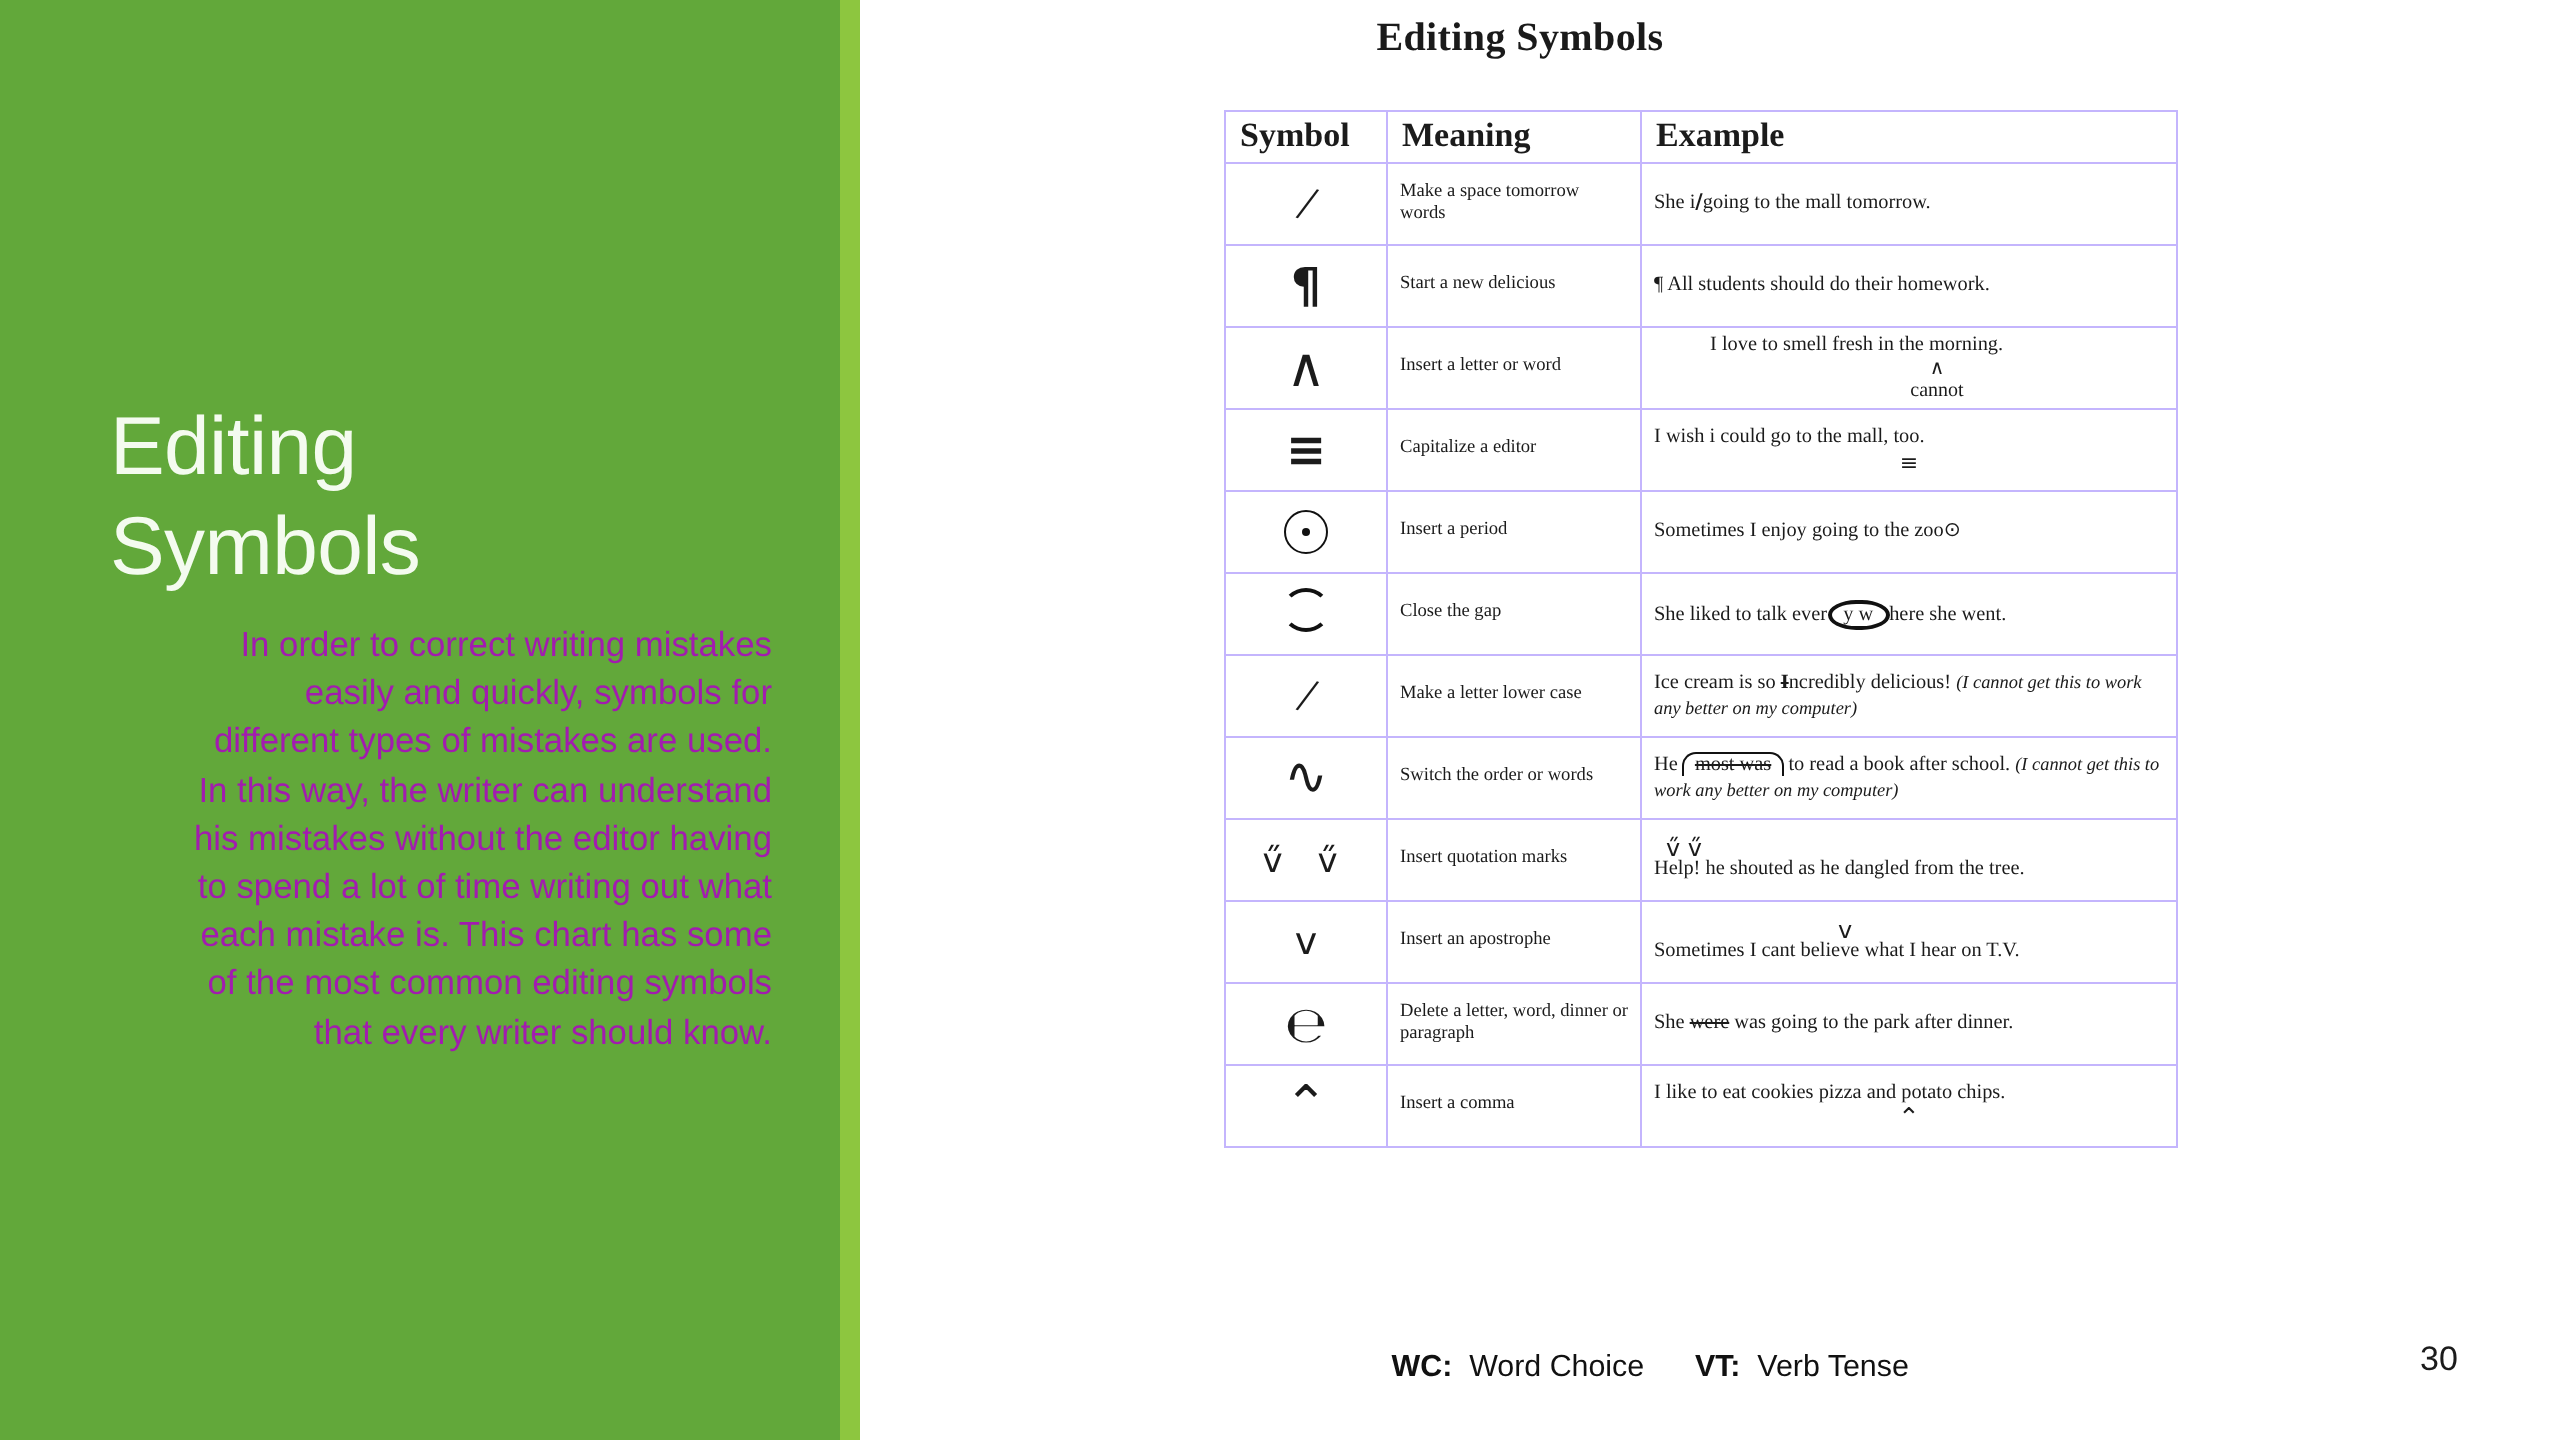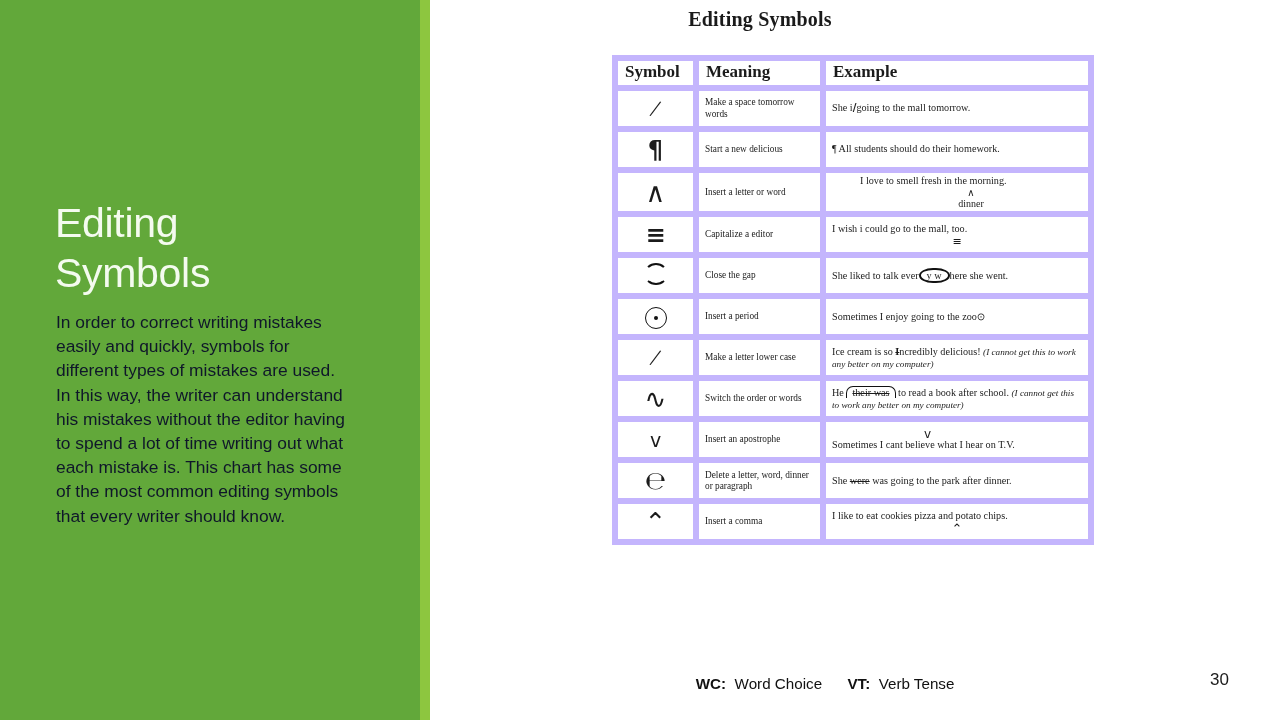--- a/index.html
+++ b/index.html
@@ -38,25 +38,26 @@
     font-size: 41px;
     line-height: 50px;
     font-weight: 400;
     letter-spacing: -0.3px;
     white-space: pre-line;
   }
   #panel-body {
     position: absolute;
     left: 56px; top: 310px;
     width: 330px;
-    color: #0f172a;
+    color: #a21caf;
     font-size: 17.4px;
     line-height: 24.2px;
     font-weight: 400;
     white-space: pre-line;
+    text-align: right;
   }
 
   
   #right-panel {
     position: absolute;
     left: 430px; top: 0;
     width: 850px; height: 720px;
     background: #ffffff;
   }
 
@@ -76,21 +77,21 @@
   #symbols-table {
     position: absolute;
     left: 182px; top: 55px;
     width: 476px;
     border-collapse: collapse;
     table-layout: fixed;
     font-family: "Liberation Serif", serif;
     background: #fff;
   }
   #symbols-table td, #symbols-table th {
-    border: 6px solid #c4b5fd;
+    border: 1px solid #c4b5fd;
     vertical-align: middle;
     padding: 2px 6px;
     color: #1b1b1b;
   }
   #symbols-table th {
     font-size: 17px;
     font-weight: 700;
     text-align: left;
     padding: 1px 7px 3px 7px;
     height: 26px;
@@ -235,77 +236,87 @@
 
 
         <tr class="r">
           <td class="sym-cell">
             <span class="glyph" style="font-size:27px;">∧</span>
           </td>
           <td class="mean-cell">Insert a letter or word</td>
           <td class="ex-cell" style="text-align:left;padding-left:34px;">
             <span>I love to smell fresh in the morning.</span>
             <span class="ins-below glyph">∧</span>
-            <span class="ins-below">dinner</span>
+            <span class="ins-below">cannot</span>
           </td>
         </tr>
 
         <tr class="r">
           <td class="sym-cell">
             <span class="glyph" style="font-size:24px;font-weight:700;">≡</span>
           </td>
           <td class="mean-cell">Capitalize a editor</td>
           <td class="ex-cell">
             <span>I wish i could go to the mall, too.</span>
             <span class="ins-below glyph" style="font-size:11px;">≡</span>
-          </td>
-        </tr>
-
-        <tr class="r">
-          <td class="sym-cell">
-            <span style="display:inline-block;width:24px;height:22px;border:2.4px solid #111;border-radius:50%;border-left-color:transparent;border-right-color:transparent;"></span>
-          </td>
-          <td class="mean-cell">Close the gap</td>
-          <td class="ex-cell">
-            <span>She liked to talk ever</span><span class="circled">y  w</span><span>here she went.</span>
           </td>
         </tr>
 
         <tr class="r">
           <td class="sym-cell">
             <span style="display:inline-block;width:22px;height:22px;border:1.6px solid #111;border-radius:50%;position:relative;vertical-align:middle;">
               <span style="position:absolute;left:50%;top:50%;width:4px;height:4px;background:#111;border-radius:50%;transform:translate(-50%,-50%);"></span>
             </span>
           </td>
           <td class="mean-cell">Insert a period</td>
           <td class="ex-cell">Sometimes I enjoy going to the zoo⊙</td>
         </tr>
 
         <tr class="r">
           <td class="sym-cell">
+            <span style="display:inline-block;width:24px;height:22px;border:2.4px solid #111;border-radius:50%;border-left-color:transparent;border-right-color:transparent;"></span>
+          </td>
+          <td class="mean-cell">Close the gap</td>
+          <td class="ex-cell">
+            <span>She liked to talk ever</span><span class="circled">y  w</span><span>here she went.</span>
+          </td>
+        </tr>
+
+        <tr class="r">
+          <td class="sym-cell">
             <span style="display:inline-block;transform:rotate(18deg);font-size:25px;font-family:'Liberation Serif',serif;">/</span>
           </td>
           <td class="mean-cell">Make a letter lower case</td>
           <td class="ex-cell">
             <span>Ice cream is so </span><span class="struck" style="font-weight:700;">I</span><span>ncredibly</span><span> delicious!</span>
             <span class="ex-note">(I cannot get this to work any better on my computer)</span>
           </td>
         </tr>
 
         <tr class="r">
           <td class="sym-cell">
             <span class="glyph" style="font-size:26px;">∿</span>
           </td>
           <td class="mean-cell">Switch the order or words</td>
           <td class="ex-cell">
-            <span>He </span><span class="swap-box struck">their was</span><span> to read a book after school.</span>
+            <span>He </span><span class="swap-box struck">most was</span><span> to read a book after school.</span>
             <span class="ex-note">(I cannot get this to work any better on my computer)</span>
           </td>
         </tr>
 
+        <tr class="r">
+          <td class="sym-cell">
+            <span class="glyph" style="font-size:17px;letter-spacing:6px;">ᴠ̋ ᴠ̋</span>
+          </td>
+          <td class="mean-cell">Insert quotation marks</td>
+          <td class="ex-cell">
+            <span class="mark-above glyph" style="text-align:left;padding-left:6px;">ᴠ̋   ᴠ̋</span>
+            <span>Help! he shouted as he dangled from the tree.</span>
+          </td>
+        </tr>
 
         <tr class="r">
           <td class="sym-cell">
             <span class="glyph" style="font-size:19px;">ᴠ</span>
           </td>
           <td class="mean-cell">Insert an apostrophe</td>
           <td class="ex-cell">
             <span class="mark-above glyph" style="text-align:left;padding-left:92px;">ᴠ</span>
             <span>Sometimes I cant believe what I hear on T.V.</span>
           </td>

